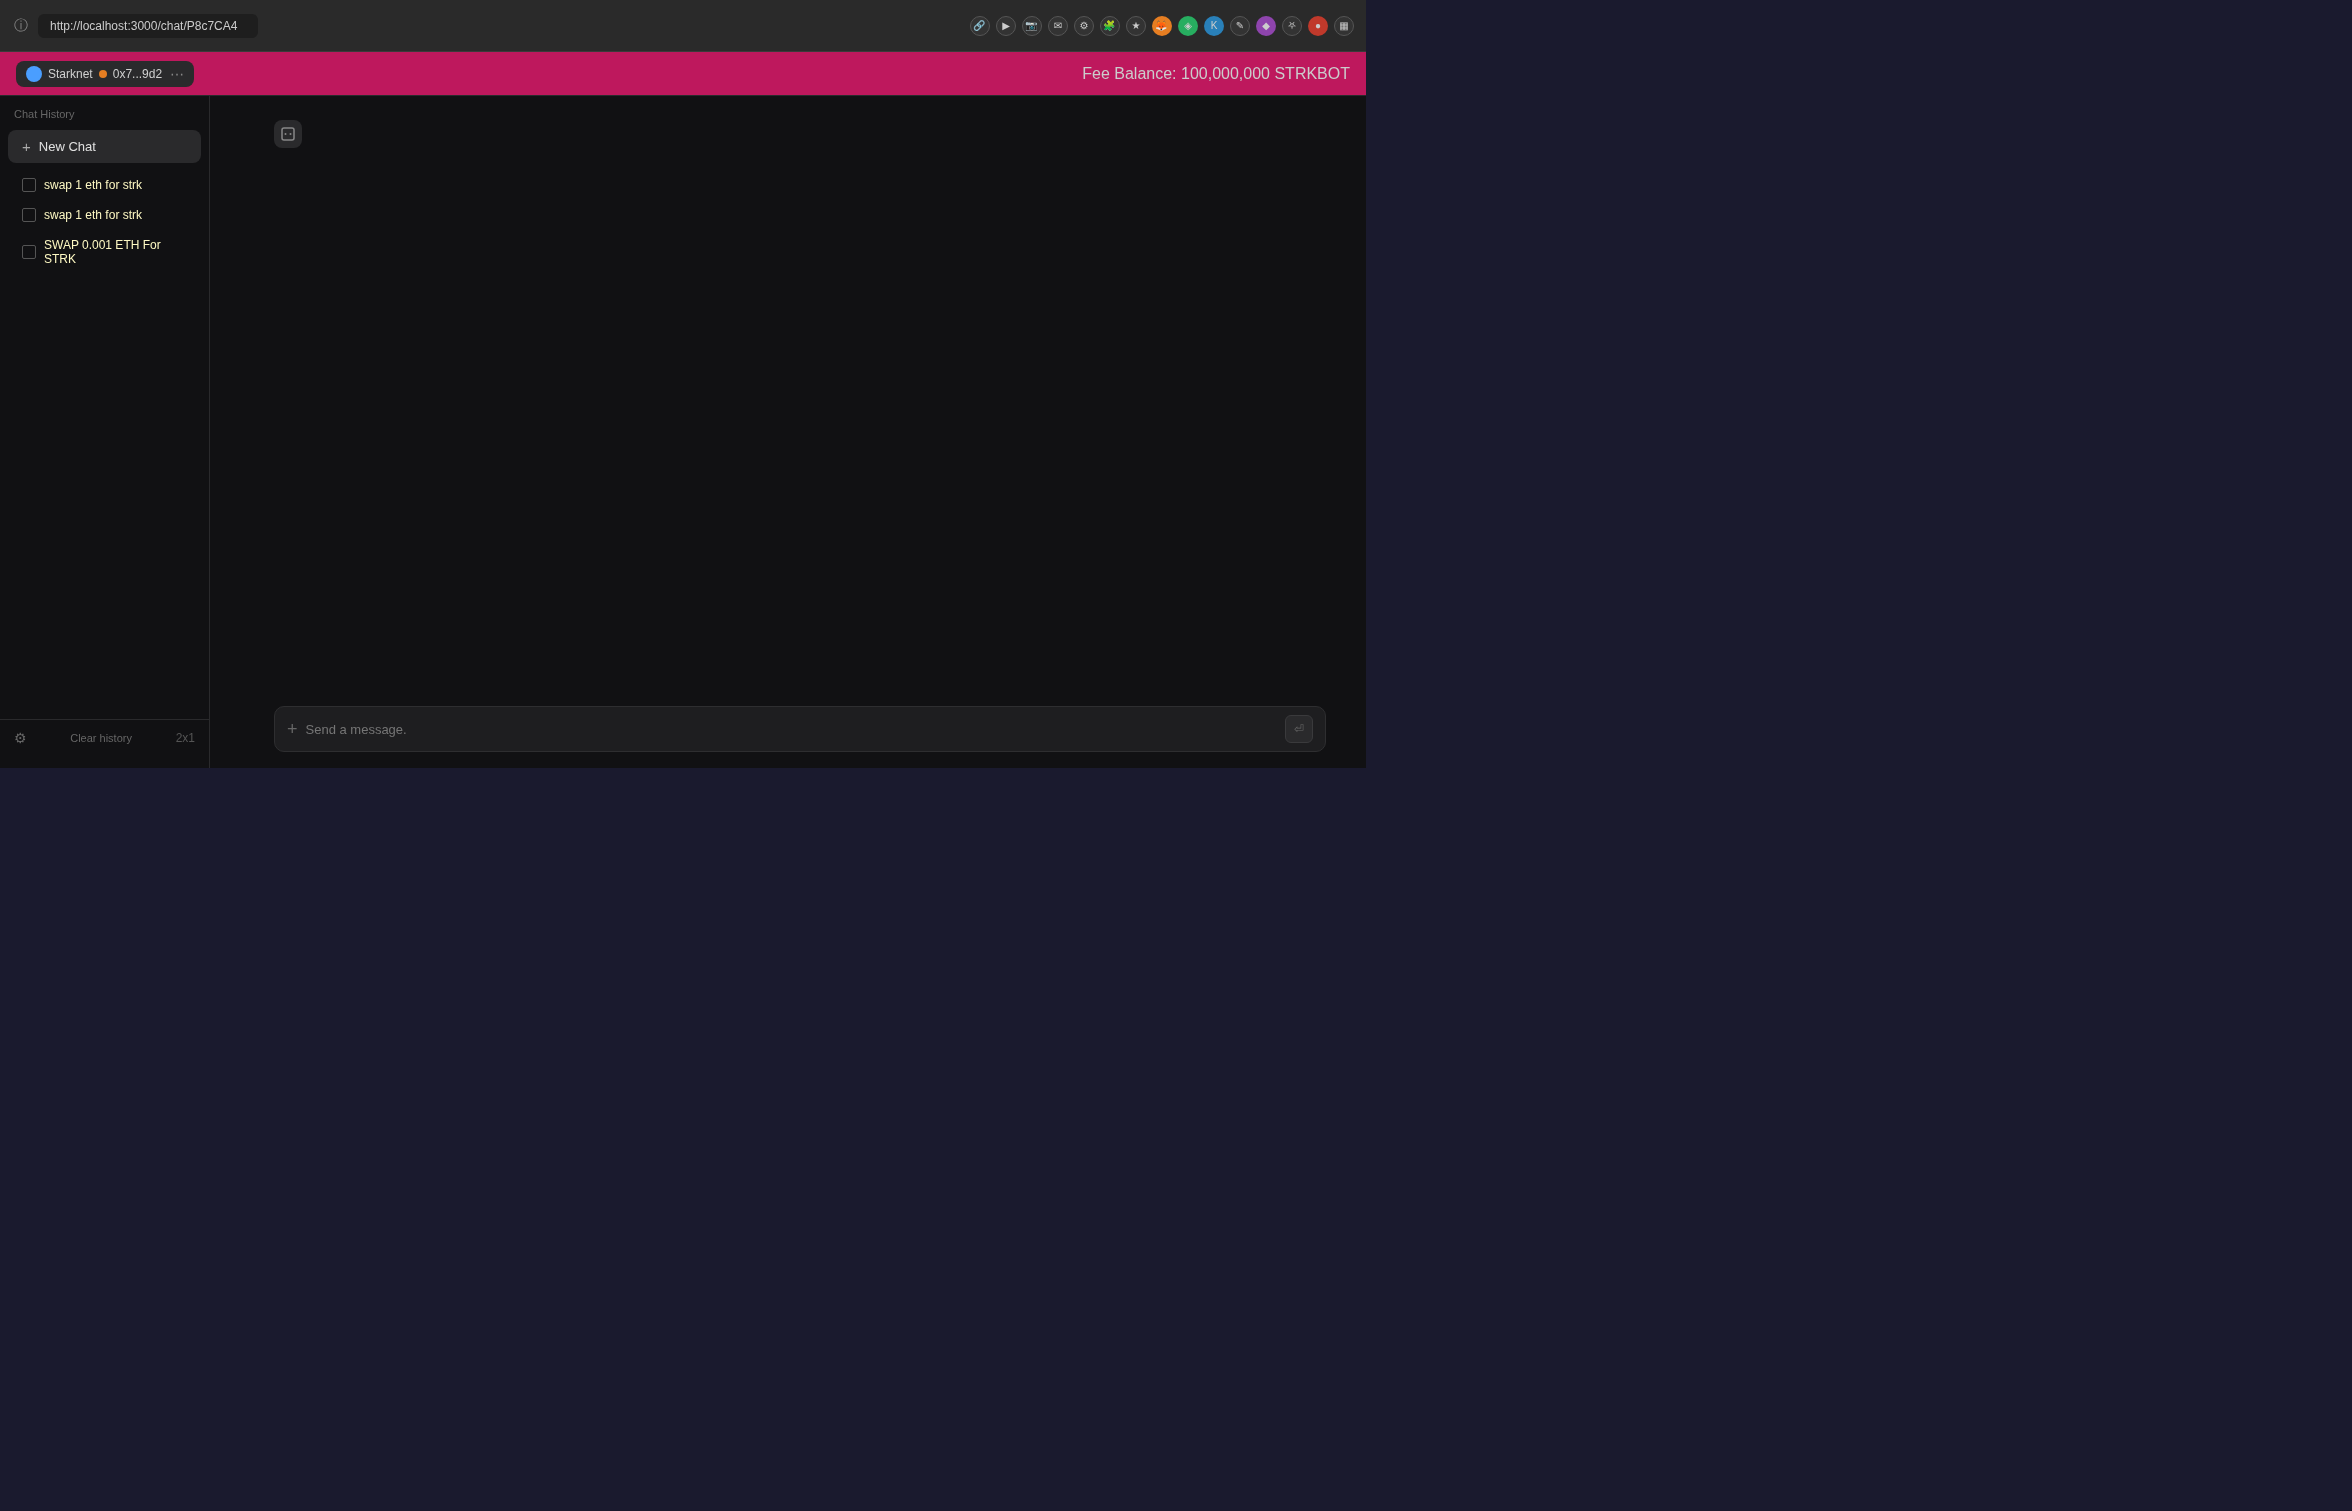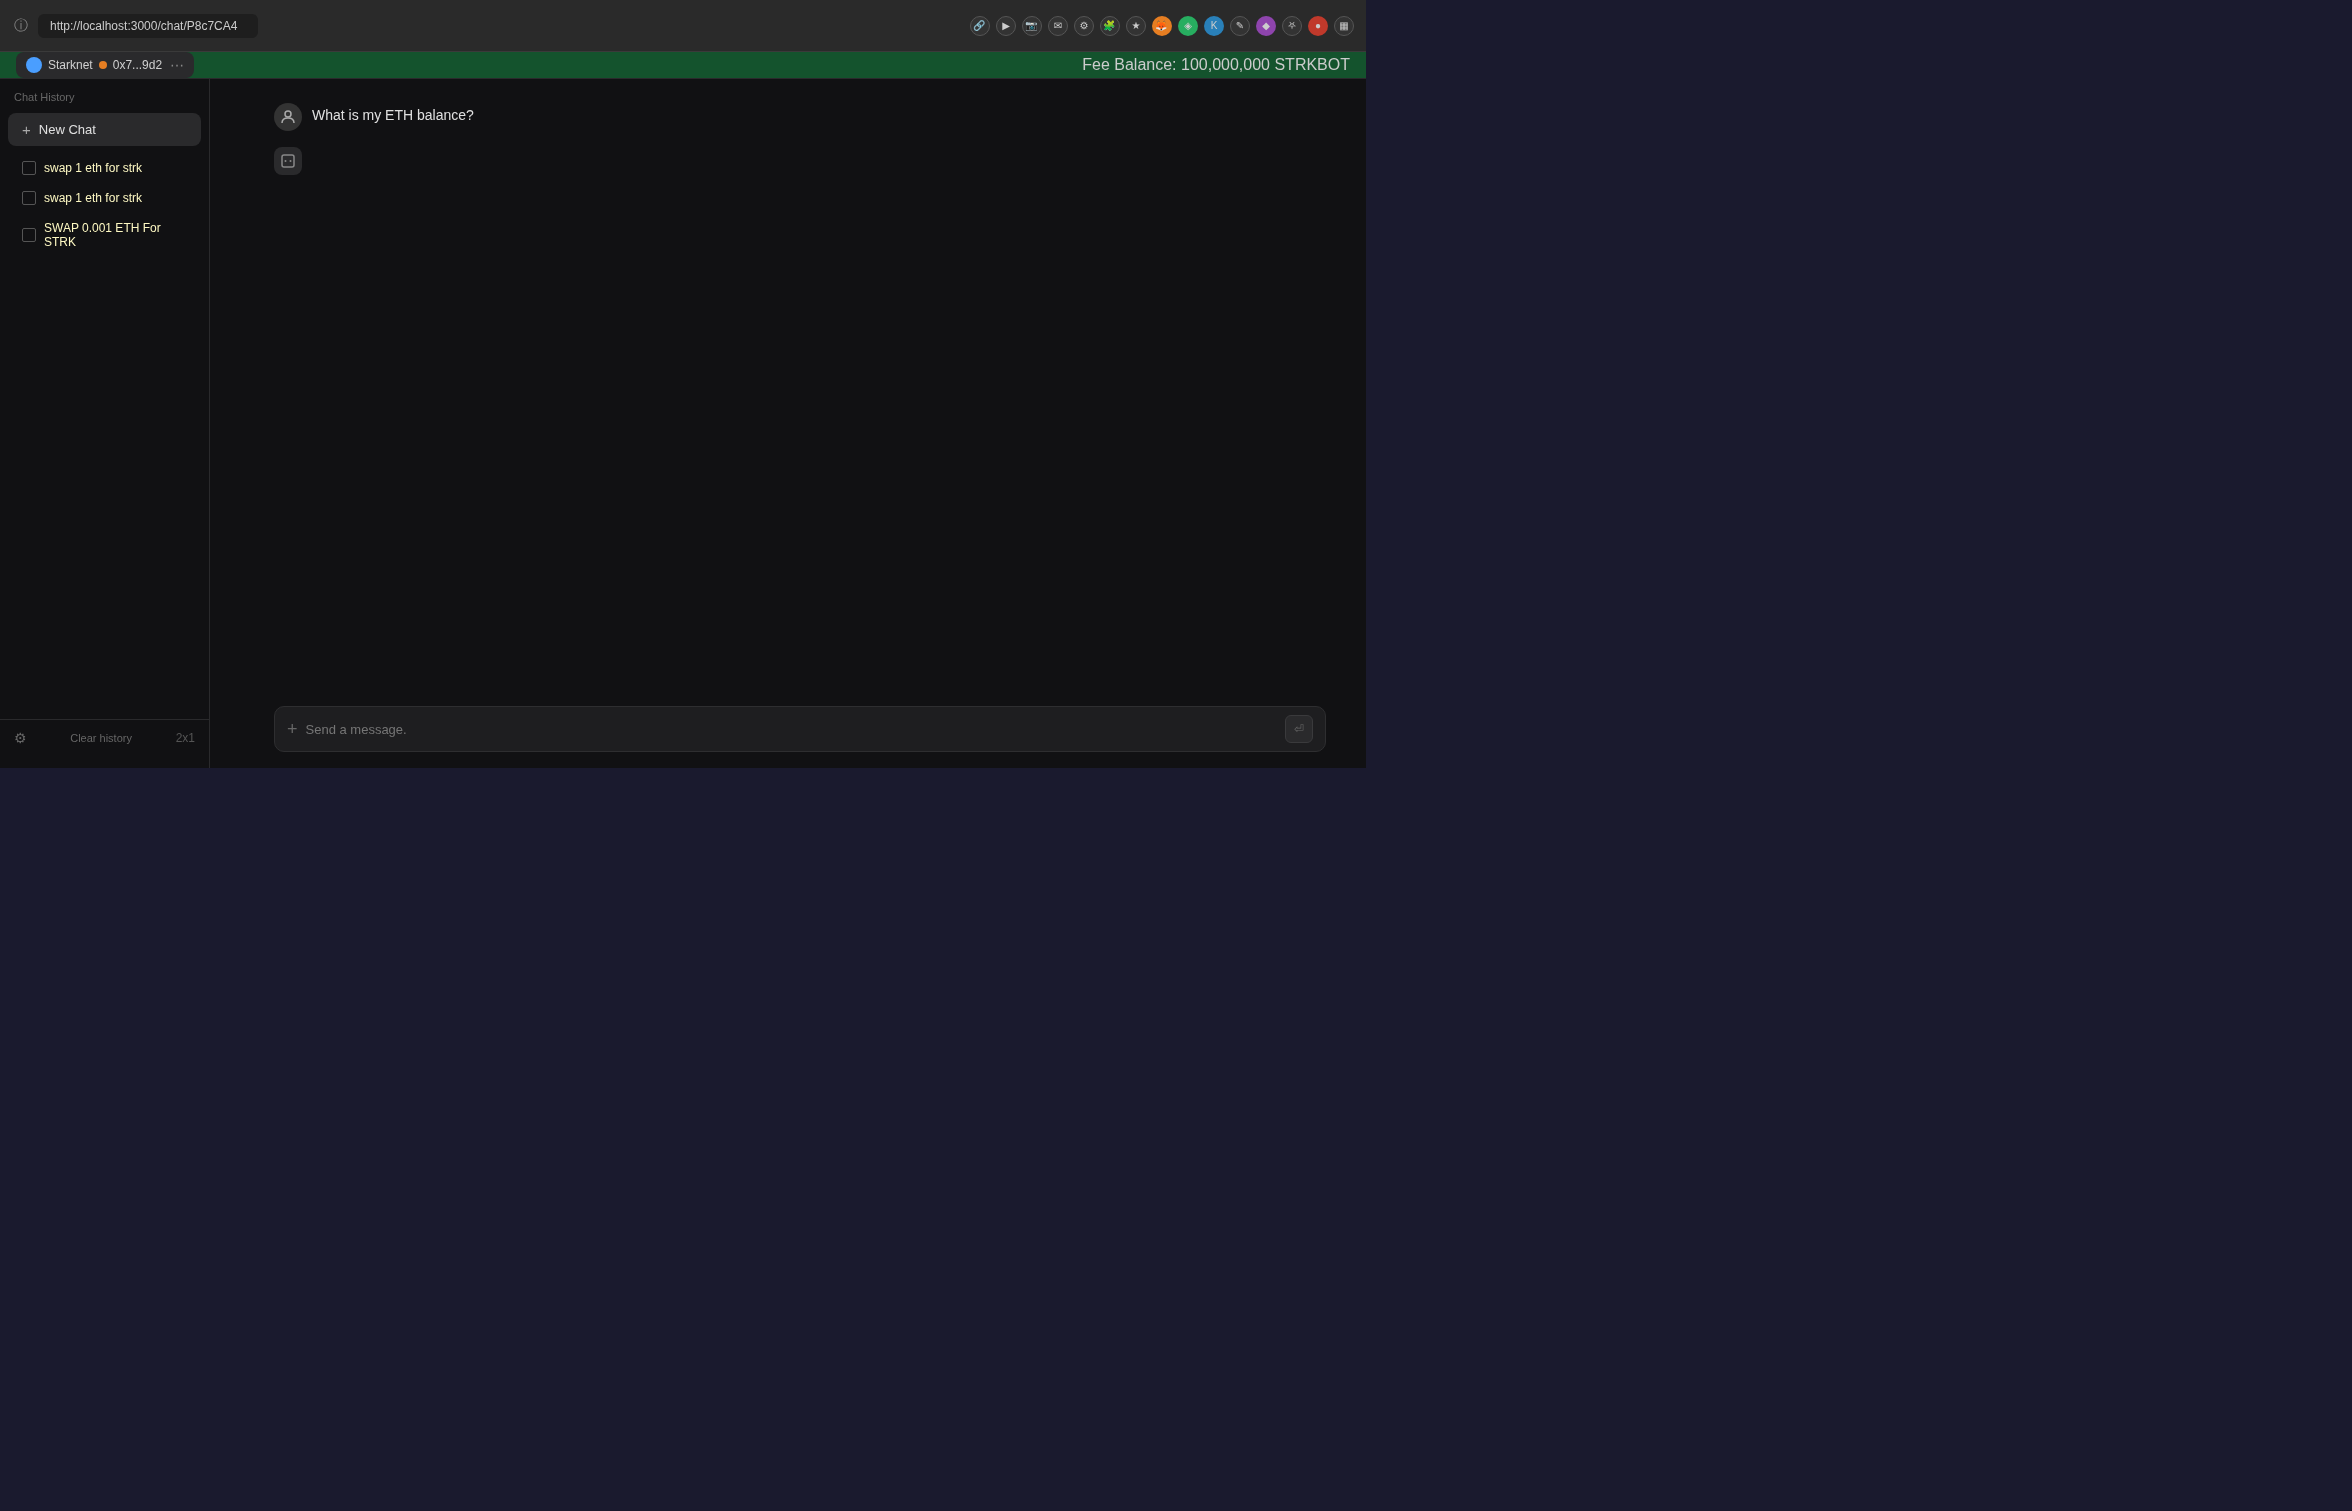--- a/index.html
+++ b/index.html
@@ -66,22 +66,22 @@
     
     .app-wrapper {
       background: #111113;
       height: calc(768px - 52px);
       display: flex;
       flex-direction: column;
     }
 
     
     .top-bar {
-      background: #14532d;
-      height: 27px;
+      background: #be185d;
+      height: 44px;
       display: flex;
       align-items: center;
       padding: 0 16px;
       border-bottom: 1px solid #2a2a2c;
     }
     .network-badge {
       display: flex;
       align-items: center;
       gap: 6px;
       background: #2a2a2c;
@@ -412,29 +412,20 @@
       <div class="sidebar-bottom">
         <span class="settings-icon">⚙</span>
         <button class="clear-history-btn">Clear history</button>
         <span class="zoom-label">2x1</span>
       </div>
     </div>
 
     <div class="chat-area">
       <div class="chat-messages">
 
-        <div class="user-message">
-          <div class="user-avatar">
-            <svg viewBox="0 0 16 16" fill="none" xmlns="http://www.w3.org/2000/svg">
-              <circle cx="8" cy="5" r="3" stroke="#aaa" stroke-width="1.5"></circle>
-              <path d="M2 14c0-3.314 2.686-5 6-5s6 1.686 6 5" stroke="#aaa" stroke-width="1.5"></path>
-            </svg>
-          </div>
-          <div class="user-text">What is my ETH balance?</div>
-        </div>
 
         <div class="bot-message">
           <div class="bot-avatar">
             <svg width="16" height="16" viewBox="0 0 16 16" fill="none" xmlns="http://www.w3.org/2000/svg">
               <rect x="2" y="2" width="12" height="12" rx="2" stroke="#888" stroke-width="1.5"></rect>
               <circle cx="5.5" cy="8" r="1" fill="#888"></circle>
               <circle cx="10.5" cy="8" r="1" fill="#888"></circle>
             </svg>
           </div>
         </div>

